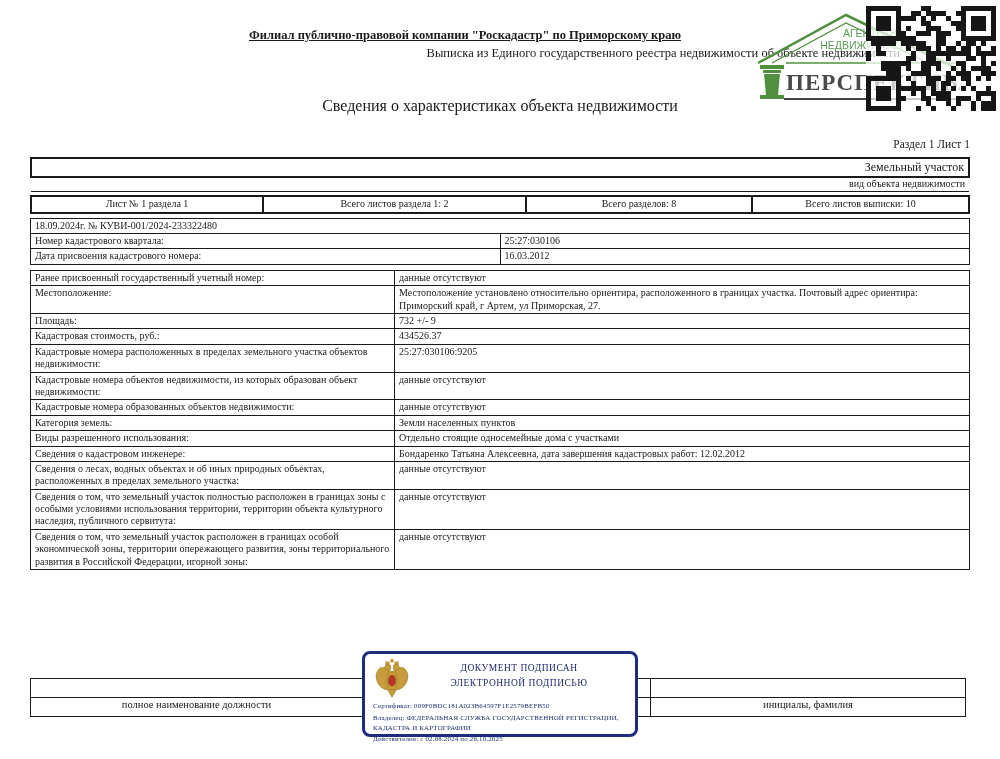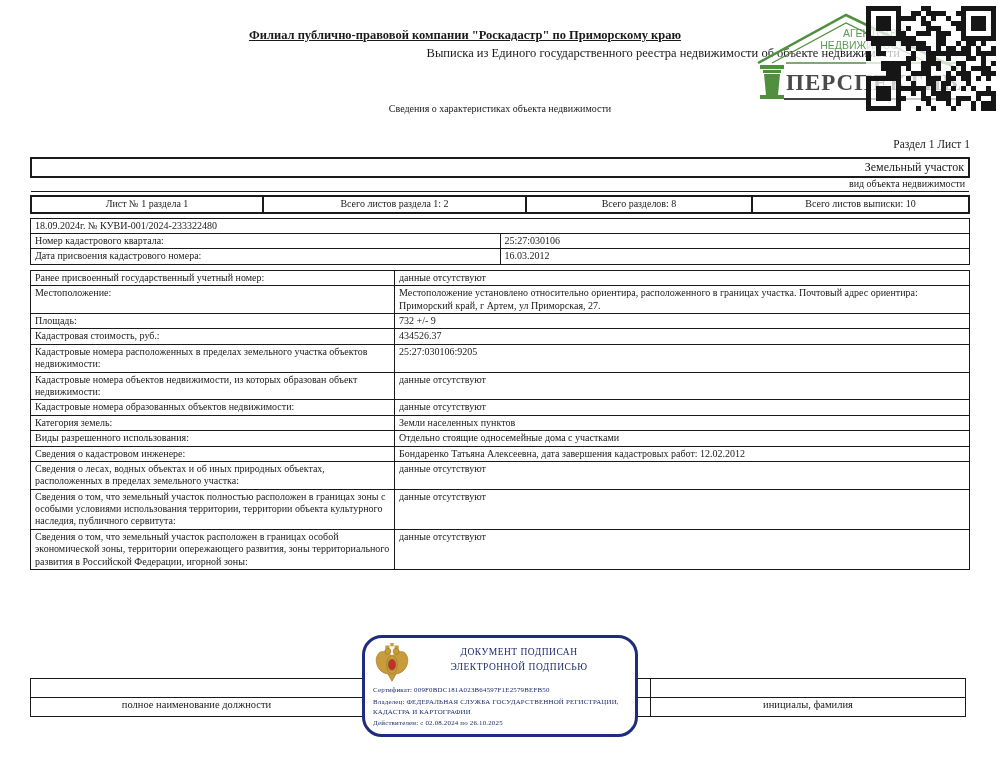--- a/index.html
+++ b/index.html
@@ -3,21 +3,21 @@
 <meta charset="utf-8">
 <style>
   html,body{margin:0;padding:0;background:#ffffff;}
   .page{position:relative;width:1000px;height:759px;background:#ffffff;overflow:hidden;
         font-family:"Liberation Serif","DejaVu Serif",serif;color:#1a1a1a;}
   
   .hdr{position:absolute;left:30px;top:28px;width:870px;text-align:center;}
   .org-line{font-size:12.5px;font-weight:bold;text-decoration:underline;}
   .org-cap{font-size:7.5px;margin-top:1px;}
   .doc-title{font-size:12.5px;margin-top:3px;text-align:right;}
-  .sec-title{position:absolute;left:30px;top:103px;width:940px;text-align:center;font-size:10px;}
+  .sec-title{position:absolute;left:30px;top:97px;width:940px;text-align:center;font-size:16px;}
   .req-line{position:absolute;left:30px;top:121px;width:940px;font-size:11.5px;}
   .sec-sheet{position:absolute;left:30px;top:138px;width:940px;text-align:right;font-size:11.5px;}
   
   .logo{position:absolute;left:756px;top:6px;width:204px;height:102px;z-index:1;}
   .qr{position:absolute;left:866px;top:6px;width:130px;height:105px;z-index:2;
       display:grid;grid-template-columns:repeat(26,5px);grid-auto-rows:5px;background:rgba(255,255,255,.72);}
   .qr div{width:5px;height:5px;}
   .qr .d{background:#161616;}
   
   .content{position:absolute;left:30px;top:157px;width:940px;}
@@ -33,22 +33,22 @@
   .tblC{margin-top:4px;}
   .tblC td:first-child{width:355px;}
   .tblD{margin-top:5px;}
   .tblD td:first-child{width:355px;}
   
   .footer{position:absolute;left:30px;bottom:42px;width:935px;z-index:0;}
   .sig{width:100%;border-collapse:collapse;table-layout:fixed;}
   .sig td{border:1.5px solid #1a1a1a;height:18px;font-size:10.5px;text-align:center;padding:0 2px;}
   .sig col.c1{width:332px;} .sig col.c2{width:288px;} .sig col.c3{width:315px;}
   
-  .stamp{position:absolute;left:362px;bottom:22px;width:276px;height:102px;background:#ffffff;
-         border:3px solid #1e2c7e;border-radius:20px;z-index:5;color:#1b2a6b;padding:4px 8px 2px 8px;box-sizing:border-box;}
+  .stamp{position:absolute;left:362px;bottom:22px;width:276px;height:86px;background:#ffffff;
+         border:3px solid #1e2c7e;border-radius:8px;z-index:5;color:#1b2a6b;padding:4px 8px 2px 8px;box-sizing:border-box;}
   .stamp-top{display:flex;align-items:flex-start;}
   .stamp-eagle{flex:0 0 38px;margin-top:1px;}
   .stamp-titles{flex:1;text-align:center;font-size:9.5px;line-height:1.55;letter-spacing:.5px;padding-top:3px;}
   .stamp-small{font-size:6.9px;line-height:1.42;margin-top:2px;letter-spacing:.2px;}
 </style>
 </head>
 <body>
 
 <div class="page">
 

